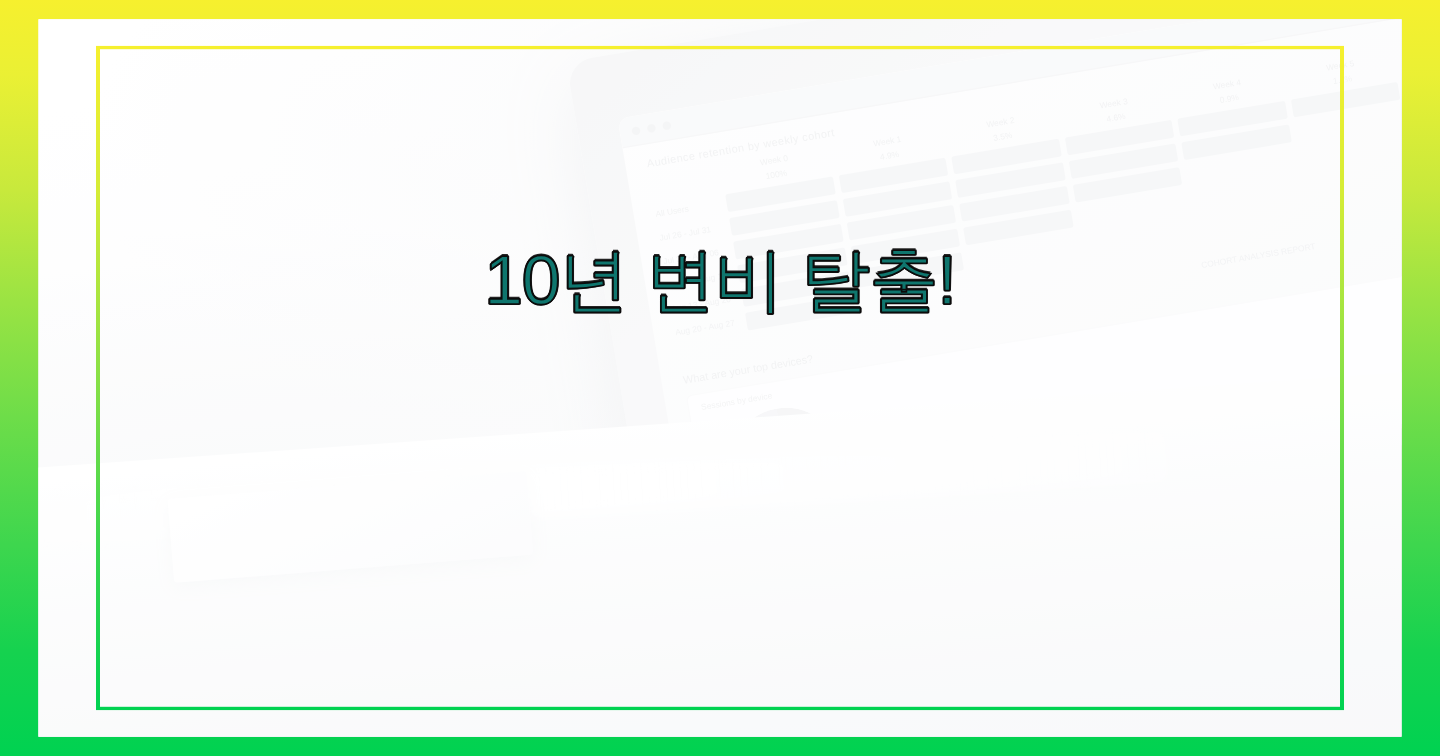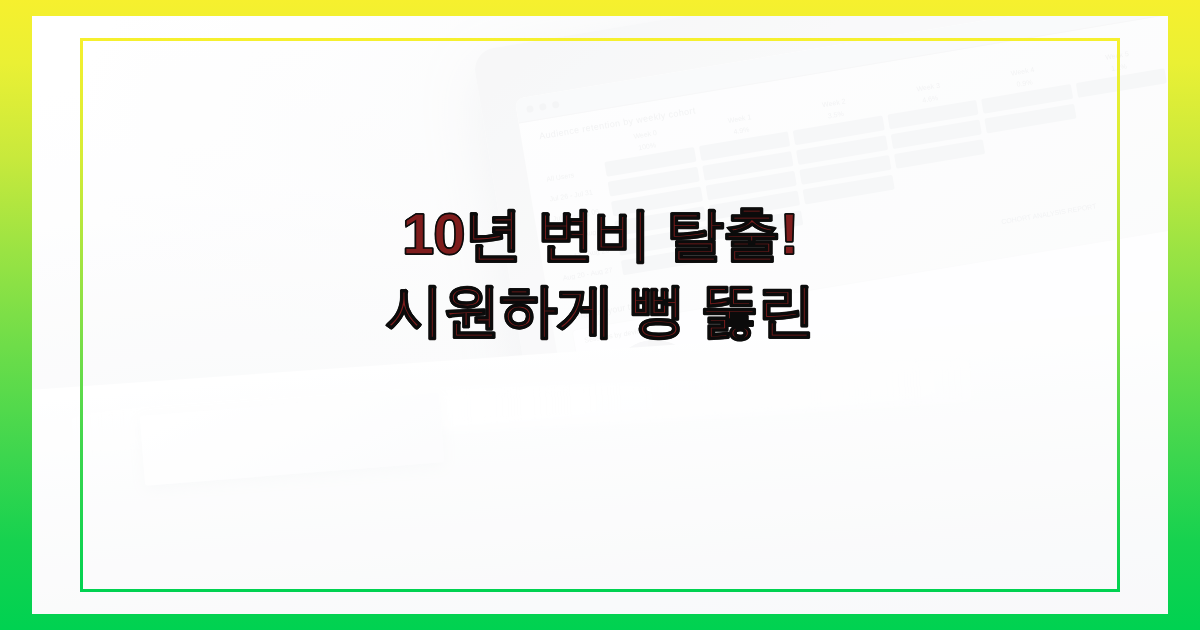--- a/index.html
+++ b/index.html
@@ -248,22 +248,22 @@
   }
 
   
   .headline {
     position: absolute;
     z-index: 4;
     left: 0;
     right: 0;
     top: 196px;
     text-align: center;
-    color: #7f1d1d;
-    font-weight: 700;
+    color: #0f766e;
+    font-weight: 400;
     font-size: 58px;
     line-height: 76px;
     letter-spacing: -1px;
     font-family: "Liberation Sans", "DejaVu Sans", sans-serif;
     text-shadow:
       0 0 1px rgba(0,0,0,0.9),
       1px 0 0 rgba(0,0,0,0.85),
       -1px 0 0 rgba(0,0,0,0.85),
       0 1px 0 rgba(0,0,0,0.85),
       0 -1px 0 rgba(0,0,0,0.85);
@@ -389,16 +389,15 @@
 
       <div class="photo-wash"></div>
     </div>
 
     <div class="inner-border"></div>
 
   </div>
 
   <div class="headline">
     <span class="headline-line">10년 변비 탈출!</span>
-    <span class="headline-line">시원하게 뻥 뚫린</span>
   </div>
 
 </div>
 
 </body></html>

